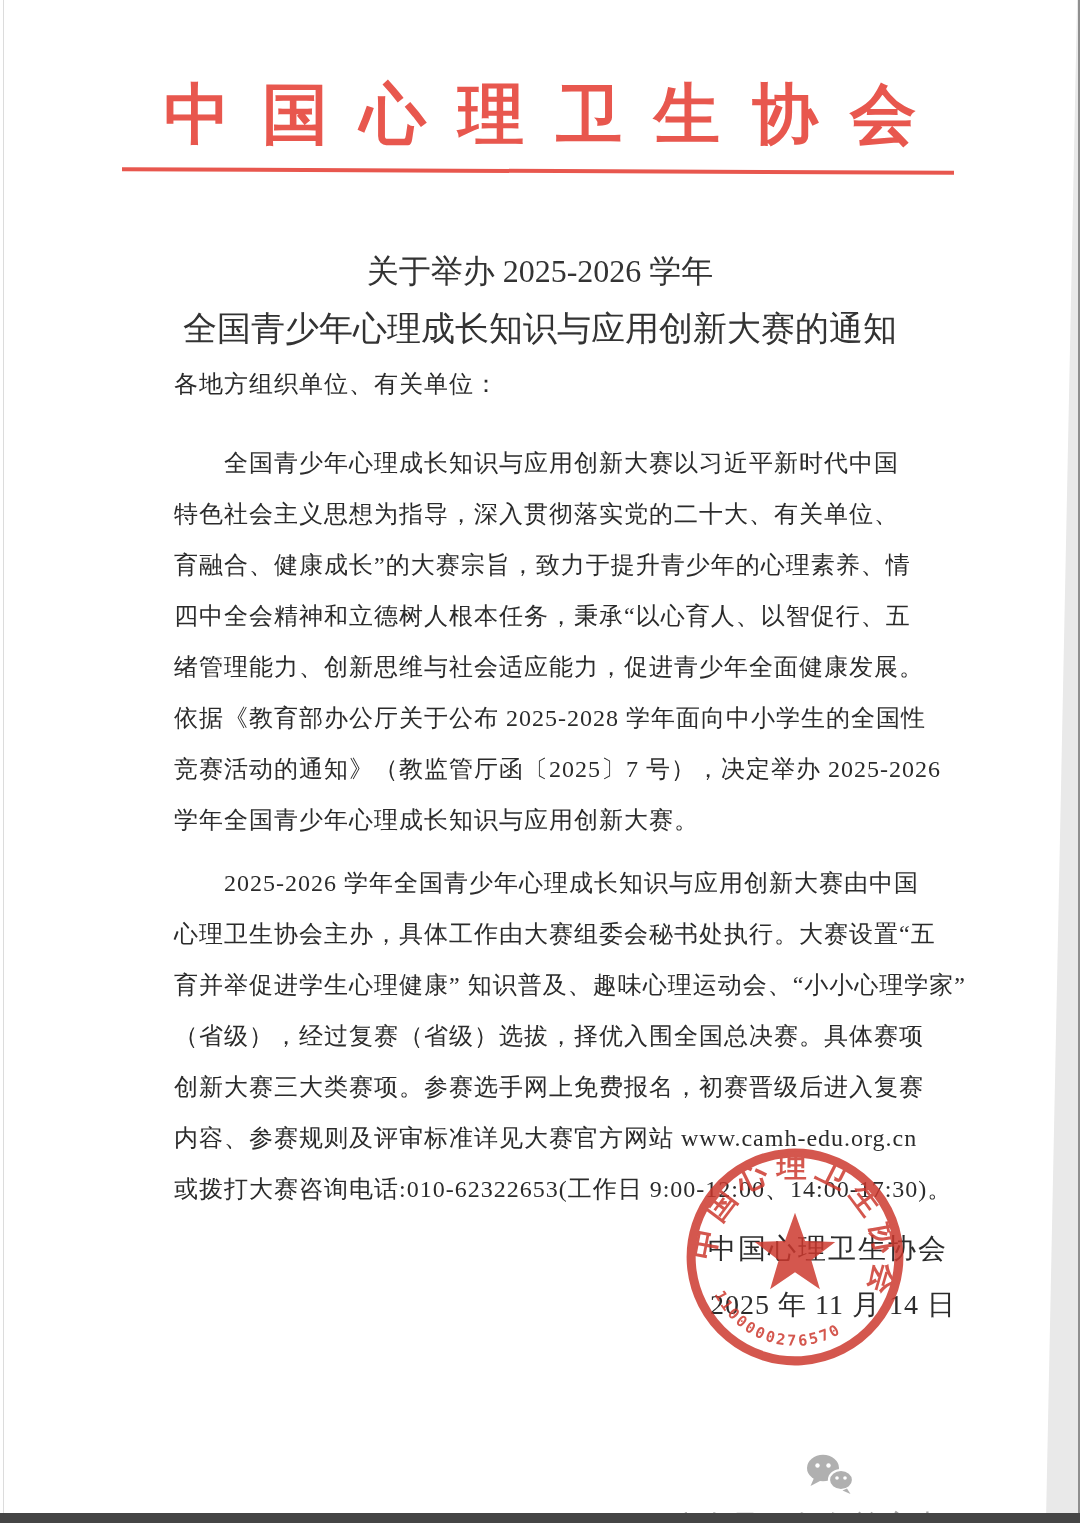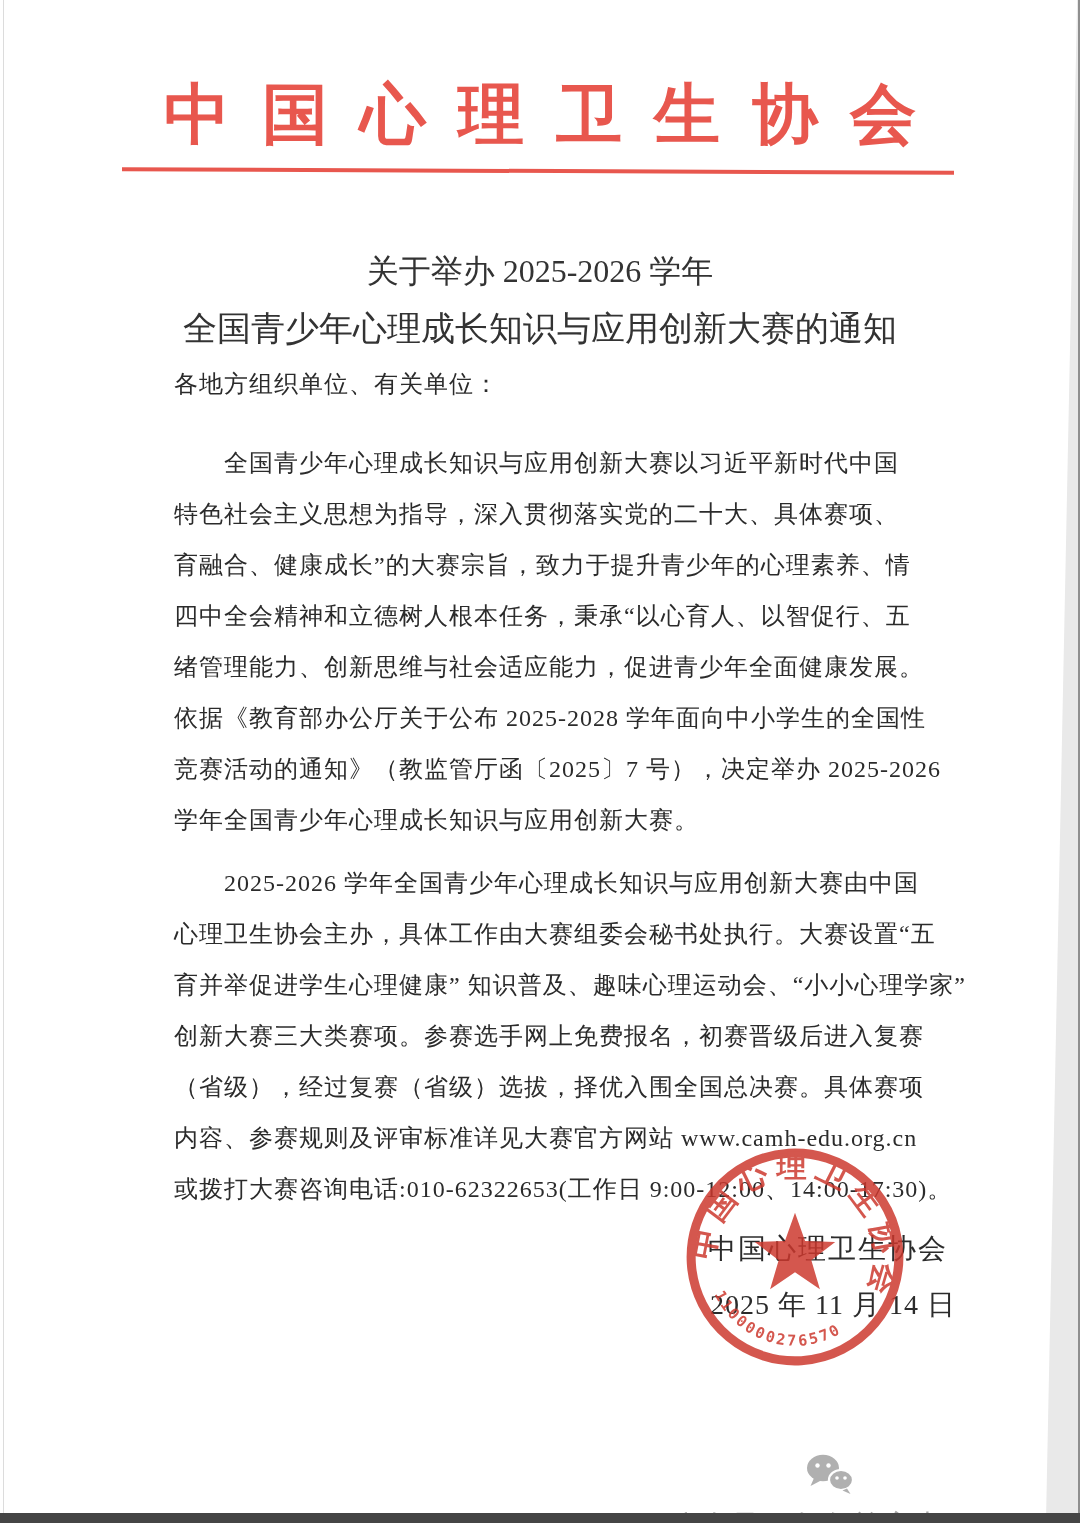--- a/index.html
+++ b/index.html
@@ -102,35 +102,35 @@
   <div class="org-header">中国心理卫生协会</div>
   <div class="red-line"></div>
 
   <div class="title-1">关于举办 2025-2026 学年</div>
   <div class="title-2">全国青少年心理成长知识与应用创新大赛的通知</div>
 
   <div class="salutation">各地方组织单位、有关单位：</div>
 
   <div class="para para-1">
     <div class="bline indent">全国青少年心理成长知识与应用创新大赛以习近平新时代中国</div>
-    <div class="bline">特色社会主义思想为指导，深入贯彻落实党的二十大、具体赛项、</div>
+    <div class="bline">特色社会主义思想为指导，深入贯彻落实党的二十大、有关单位、</div>
     <div class="bline">育融合、健康成长”的大赛宗旨，致力于提升青少年的心理素养、情</div>
     <div class="bline">四中全会精神和立德树人根本任务，秉承“以心育人、以智促行、五</div>
     <div class="bline">绪管理能力、创新思维与社会适应能力，促进青少年全面健康发展。</div>
     <div class="bline">依据《教育部办公厅关于公布 2025-2028 学年面向中小学生的全国性</div>
     <div class="bline">竞赛活动的通知》（教监管厅函〔2025〕7 号），决定举办 2025-2026</div>
     <div class="bline">学年全国青少年心理成长知识与应用创新大赛。</div>
   </div>
 
   <div class="para para-2">
     <div class="bline indent">2025-2026 学年全国青少年心理成长知识与应用创新大赛由中国</div>
     <div class="bline">心理卫生协会主办，具体工作由大赛组委会秘书处执行。大赛设置“五</div>
     <div class="bline">育并举促进学生心理健康” 知识普及、趣味心理运动会、“小小心理学家”</div>
+    <div class="bline">（省级），经过复赛（省级）选拔，择优入围全国总决赛。具体赛项</div>
     <div class="bline">创新大赛三大类赛项。参赛选手网上免费报名，初赛晋级后进入复赛</div>
-    <div class="bline">（省级），经过复赛（省级）选拔，择优入围全国总决赛。具体赛项</div>
     <div class="bline">内容、参赛规则及评审标准详见大赛官方网站 www.camh-edu.org.cn</div>
     <div class="bline">或拨打大赛咨询电话:010-62322653(工作日 9:00-12:00、14:00-17:30)。</div>
   </div>
 
   <div class="signature">中国心理卫生协会</div>
   <div class="doc-date">2025 年 11 月 14 日</div>
 
   <div class="seal-wrap">
     <svg width="242" height="242" viewBox="0 0 240 240">
       <g transform="rotate(18 120 120)" fill="#cc372d" stroke="none">

